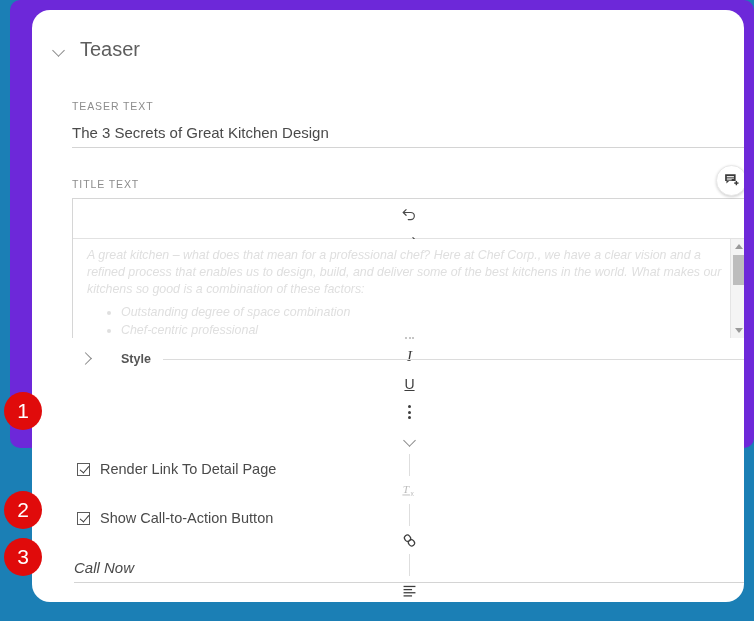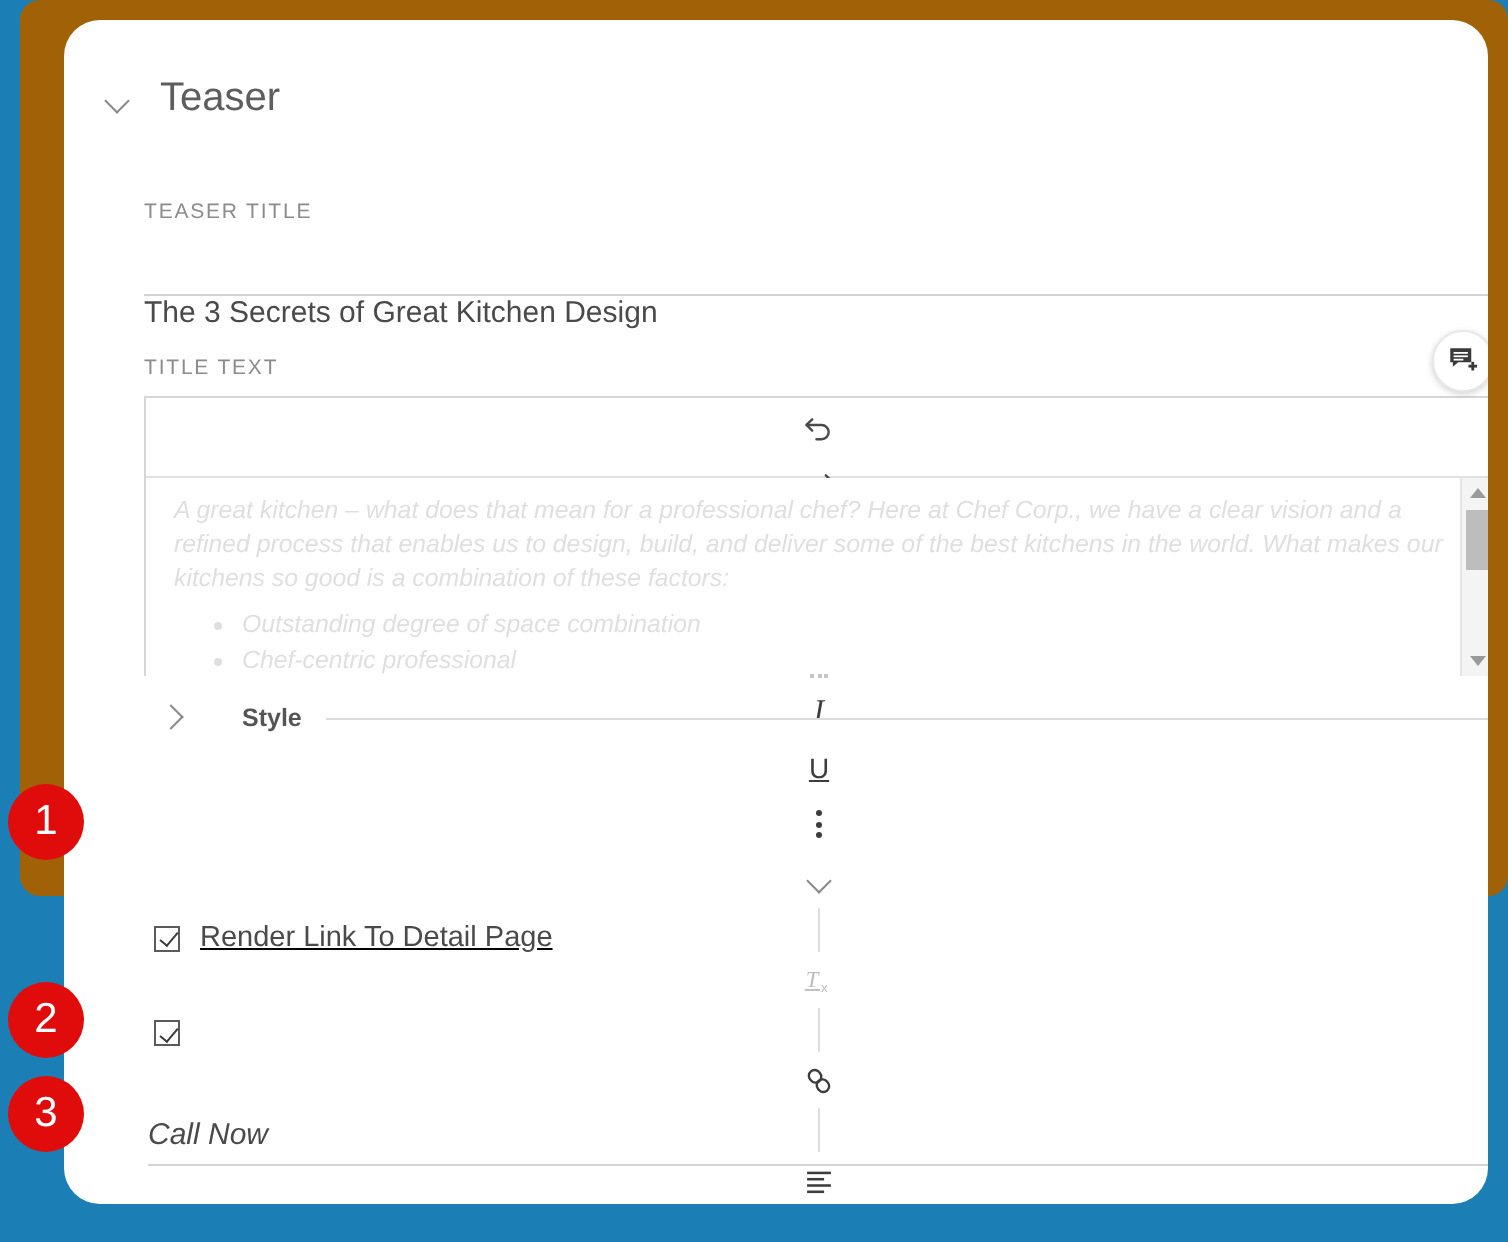--- a/index.html
+++ b/index.html
@@ -19,21 +19,21 @@
     position: absolute;
     left: 0; top: 0;
     width: 754px; height: 621px;
     background: #1b7fb5;
     box-sizing: border-box;
   }
   .frame-mid {
     position: absolute;
     left: 10px; top: 0px;
     width: 744px; height: 448px;
-    background: #a16207;
+    background: #6d28d9;
     border-top-left-radius: 26px;
     border-bottom-left-radius: 0;
     border-top-right-radius: 0;
     border-bottom-right-radius: 26px;
     box-sizing: border-box;
     border-radius: 10px;
   }
   .card {
     position: absolute;
     left: 22px; top: 10px;
@@ -236,21 +236,20 @@
     background: #dcdcdc;
   }
 
   
   .cbrow {
     position: absolute;
     left: 45px;
     display: flex;
     align-items: center;
     gap: 10px;
-    text-decoration: underline;
   }
   .cbox {
     width: 13px; height: 13px;
     border: 1px solid #5b5b5b;
     box-sizing: border-box;
     position: relative;
     flex: none;
     background: #fff;
   }
   .cbox::after {
@@ -302,22 +301,22 @@
 
 <div class="frame-outer">
   <div class="frame-mid">
     <div class="card">
 
       <div class="teaser-head">
         <span class="chev"></span>
         <span class="teaser-title">Teaser</span>
       </div>
 
-      <div class="flabel" style="left:40px; top:90px;">TEASER TITLE</div>
-      <div class="ftext" style="left:40px; top:114px;margin-top:24px;">The 3 Secrets of Great Kitchen Design</div>
+      <div class="flabel" style="left:40px; top:90px;">TEASER TEXT</div>
+      <div class="ftext" style="left:40px; top:114px;">The 3 Secrets of Great Kitchen Design</div>
       <div class="fline" style="left:40px; top:137px; width:675px;"></div>
 
       <div class="flabel" style="left:40px; top:168px;">TITLE TEXT</div>
 
       <div class="comment-btn">
         <svg width="15" height="15" viewBox="0 0 16 16">
           <path d="M1.2 1.2h11.2v7.4H5.4L2.6 11.1V8.6H1.2z" fill="#3a3a3a"></path>
           <rect x="3" y="3.2" width="7.6" height="0.95" fill="#ffffff"></rect>
           <rect x="3" y="5.0" width="7.6" height="0.95" fill="#ffffff"></rect>
           <rect x="3" y="6.8" width="5.2" height="0.95" fill="#ffffff"></rect>
@@ -462,20 +461,21 @@
       </div>
 
 
       <div class="cbrow" style="top:451px;">
         <span class="cbox"></span>
         <span class="cblabel">Render Link To Detail Page</span>
       </div>
 
       <div class="cbrow" style="top:500px;">
         <span class="cbox"></span>
+        <span class="cblabel">Show Call-to-Action Button</span>
       </div>
 
       <div class="ftext" style="left:42px; top:549px;font-style:italic;">Call Now</div>
       <div class="fline" style="left:42px; top:572px; width:673px;"></div>
 
     </div>
   </div>
 </div>
 
 <div class="badge" style="left:4px; top:392px;">1</div>

